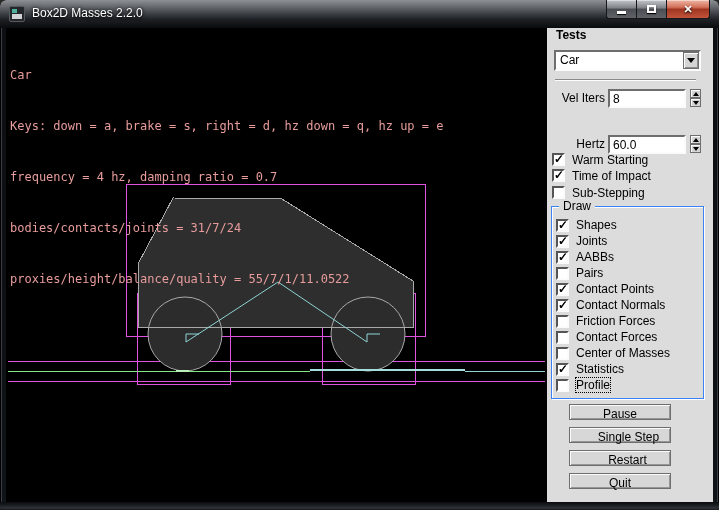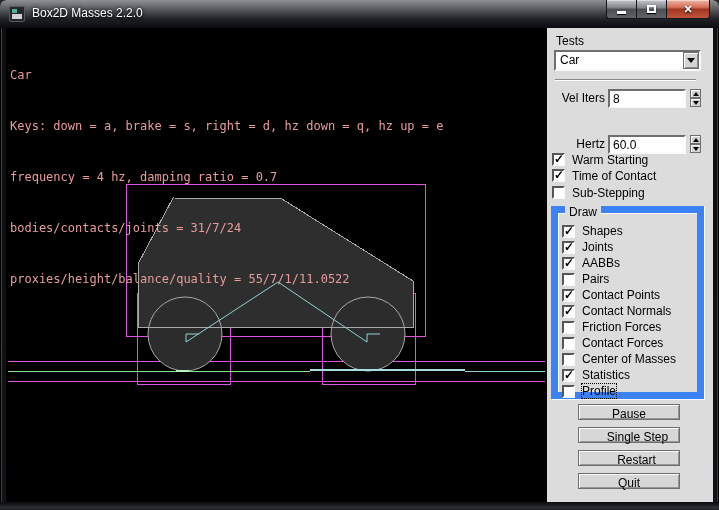--- a/index.html
+++ b/index.html
@@ -112,29 +112,29 @@
     width:13px; height:13px; background:#fff; flex:none;
     border-top:2px solid #555; border-left:2px solid #555;
     border-bottom:2px solid #fbfbfb; border-right:2px solid #fbfbfb;
     font-size:12px; font-weight:bold; line-height:9px; text-align:center; color:#000;
   }
   .check-row .cb-label { margin-left:7px; white-space:nowrap; }
   .cb-label.focused { outline:1px dotted #000; }
 
   .draw-group {
     position:absolute; left:4px; top:178px; width:153px; height:193px;
-    border:7px solid #3b82f6;
+    border:1px solid #3b82f6;
     box-shadow:inset 1px 1px 0 #fdfdfd, 1px 1px 0 #fdfdfd;
   }
   .draw-legend { position:absolute; top:-8px; left:7px; background:#dcdcdc; padding:0 4px; }
   .draw-items { position:absolute; left:4px; top:10px; }
   .draw-items .check-row { position:static; height:16px; margin:0; }
 
   .panel-btn {
-    position:absolute; left:31px; width:102px; height:16px;
+    position:absolute; left:22px; width:102px; height:16px;
     background:#d7d7d7; border:1px solid #6e6e6e;
     box-shadow:inset 1px 1px 0 #fbfbfb, inset -1px -1px 0 #969696;
     font-size:12px; color:#000; text-align:center; line-height:19px;
     font-family:"Liberation Sans", sans-serif;
   }
 
   
   .bottom-frame {
     position:absolute; left:0; bottom:0; width:719px; height:8px;
     background:linear-gradient(180deg,#0b0c0e 0,#1a1d21 40%,#303439 75%,#15171a 100%);
@@ -201,21 +201,21 @@
         <div>Car</div>
         <div>Keys: down = a, brake = s, right = d, hz down = q, hz up = e</div>
         <div>frequency = 4 hz, damping ratio = 0.7</div>
         <div>bodies/contacts/joints = 31/7/24</div>
         <div>proxies/height/balance/quality = 55/7/1/11.0522</div>
       </div>
     </div>
 
     <div class="panel">
 
-      <div class="lbl" style="left:9px; top:6px;">Tests</div>
+      <div class="lbl" style="left:9px; top:0;font-weight:bold;">Tests</div>
 
       <div class="dropdown">
         <div class="dropdown-value">Car</div>
         <div class="dropdown-btn">
           <div class="arrow-down"></div>
         </div>
       </div>
 
       <div class="separator"></div>
 
@@ -245,21 +245,21 @@
             </div>
         </div>
       </div>
 
       <div class="check-row" style="top:124px;">
         <div class="checkbox">✓</div>
         <div class="cb-label">Warm Starting</div>
       </div>
       <div class="check-row" style="top:140px;">
         <div class="checkbox">✓</div>
-        <div class="cb-label">Time of Contact</div>
+        <div class="cb-label">Time of Impact</div>
       </div>
       <div class="check-row" style="top:157px;">
         <div class="checkbox"></div>
         <div class="cb-label">Sub-Stepping</div>
       </div>
 
       <div class="draw-group">
         <div class="draw-legend">Draw</div>
         <div class="draw-items">
           <div class="check-row">

